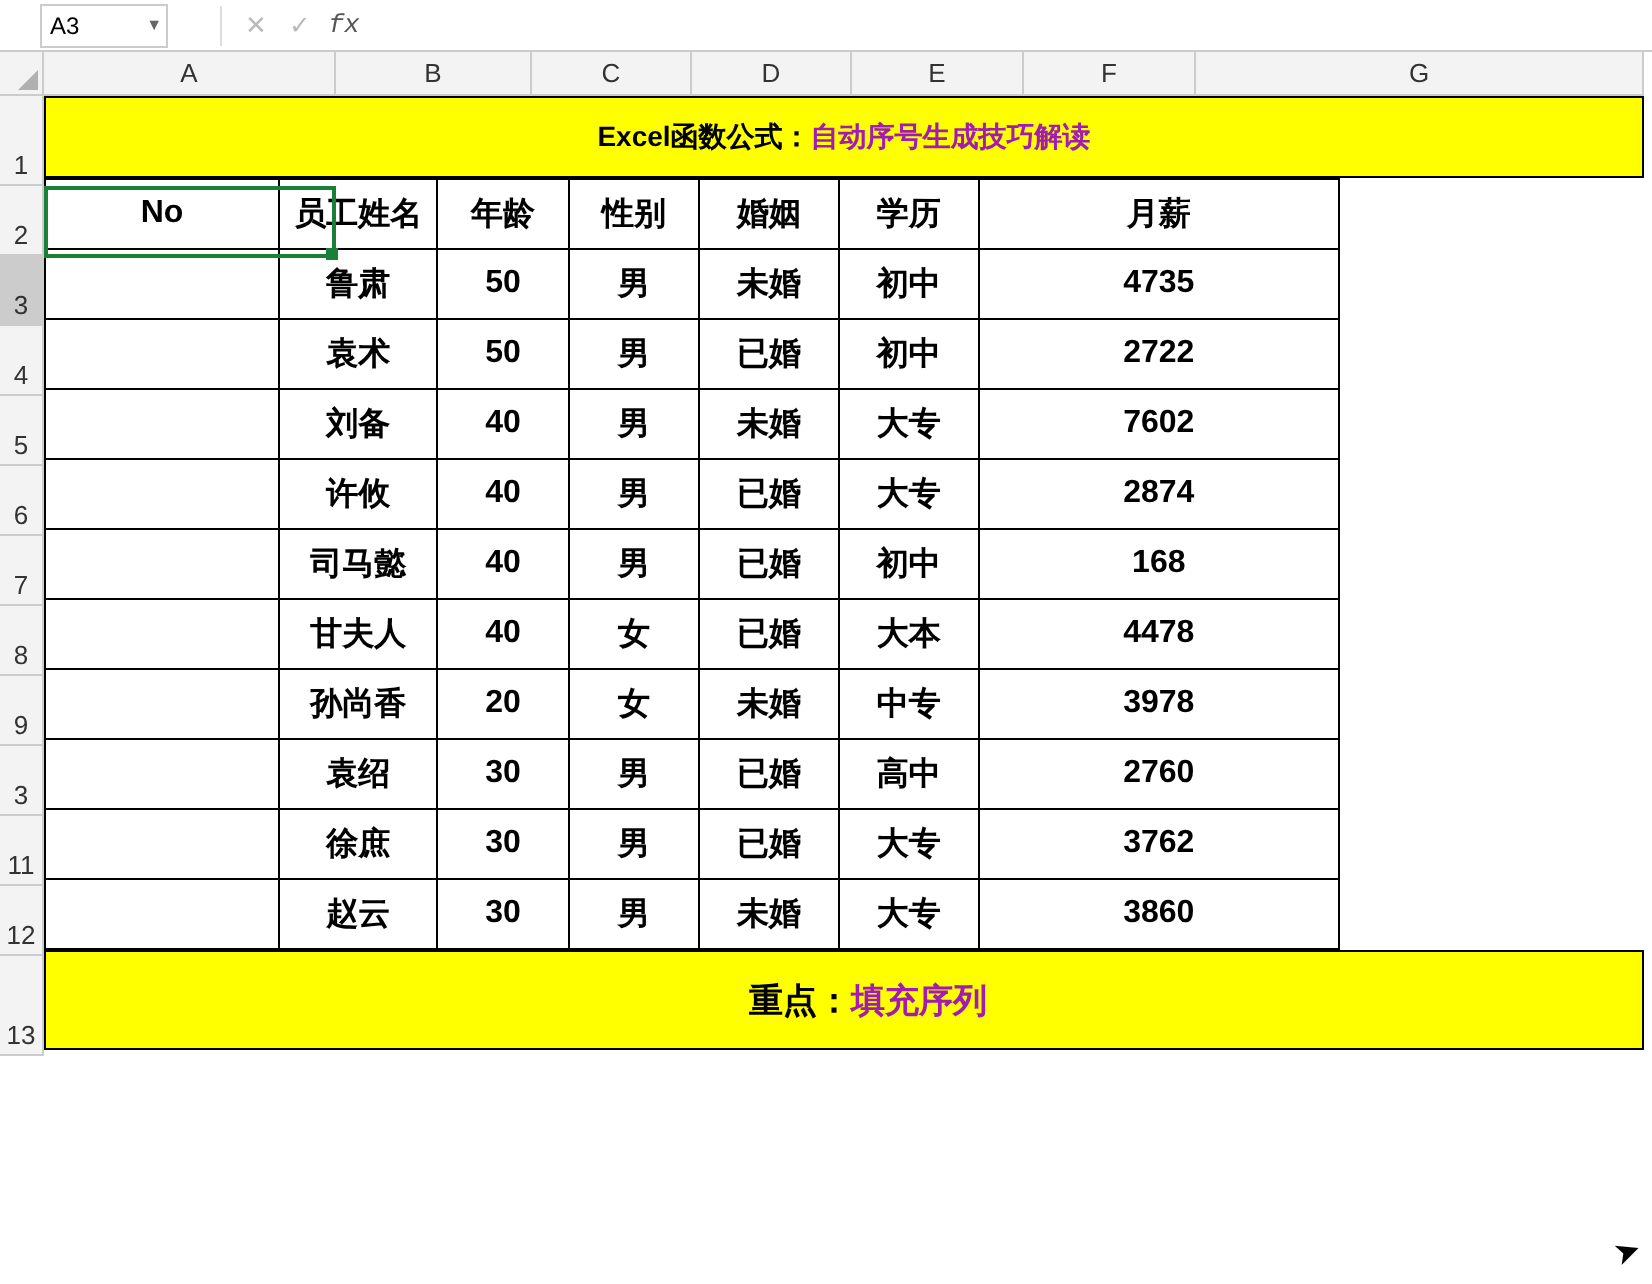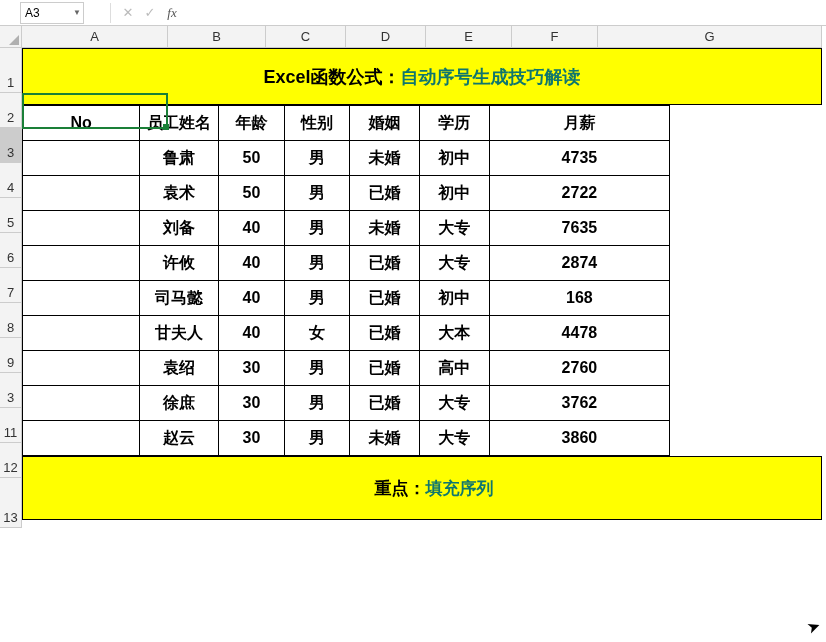--- a/index.html
+++ b/index.html
@@ -47,21 +47,21 @@
       height: 22px;
       display: flex;
       align-items: center;
       justify-content: center;
       color: #999;
       font-size: 13px;
       cursor: default;
     }
     .fb-btn.cancel { color: #bbb; }
     .fb-btn.confirm { color: #bbb; }
-    .fb-fx { font-style: italic; font-family: Liberation Serif, serif; color: #555; }
+    .fb-fx { font-style: italic; font-family: Liberation Mono, monospace; color: #555; }
     .formula-input {
       flex: 1;
       height: 22px;
       padding: 0 4px;
       border: none;
       font-size: 12px;
     }
     .sheet-area {
       display: flex;
       height: calc(100% - 26px);
@@ -115,32 +115,32 @@
     .row-header.r1 { height: 45px; }
     .row-header.r13 { height: 50px; }
     .row-header.selected { background: #ccc; }
     .grid-body { flex: 1; position: relative; }
     .top-row { display: flex; }
     .data-table {
       position: relative;
     }
     .merged-title {
       width: 800px;
-      height: 57px;
+      height: 41px;
       background: #ffff00;
       border: 1.5px solid #000;
       border-top: 1.5px solid #000;
       display: flex;
       align-items: center;
       justify-content: center;
-      font-size: 18px;
+      font-size: 14px;
       font-weight: bold;
     }
     .title-black { color: #000; }
-    .title-red { color: #0f766e; }
+    .title-red { color: #a21caf; }
     table.tdata {
       border-collapse: collapse;
       width: 648px;
     }
     table.tdata td {
       border: 1.5px solid #000;
       height: 35px;
       text-align: center;
       font-size: 16px;
       font-weight: bold;
@@ -152,21 +152,21 @@
     }
     .col-A { width: 146px; }
     .col-B { width: 98px; }
     .col-C { width: 80px; }
     .col-D { width: 80px; }
     .col-E { width: 86px; }
     .col-F { width: 86px; }
     .col-G { width: 224px; }
     .merged-footer {
       width: 800px;
-      height: 64px;
+      height: 50px;
       background: #ffff00;
       border: 1.5px solid #000;
       display: flex;
       align-items: center;
       justify-content: center;
       font-size: 17px;
       font-weight: bold;
       padding-left: 24px;
     }
     .active-cell-overlay {
@@ -281,21 +281,21 @@
               <td>初中</td>
               <td>2722</td>
             </tr>
         <tr>
               <td></td>
               <td>刘备</td>
               <td>40</td>
               <td>男</td>
               <td>未婚</td>
               <td>大专</td>
-              <td>7635</td>
+              <td>7602</td>
             </tr>
         <tr>
               <td></td>
               <td>许攸</td>
               <td>40</td>
               <td>男</td>
               <td>已婚</td>
               <td>大专</td>
               <td>2874</td>
             </tr>
@@ -309,20 +309,29 @@
               <td>168</td>
             </tr>
         <tr>
               <td></td>
               <td>甘夫人</td>
               <td>40</td>
               <td>女</td>
               <td>已婚</td>
               <td>大本</td>
               <td>4478</td>
+            </tr>
+        <tr>
+              <td></td>
+              <td>孙尚香</td>
+              <td>20</td>
+              <td>女</td>
+              <td>未婚</td>
+              <td>中专</td>
+              <td>3978</td>
             </tr>
         <tr>
               <td></td>
               <td>袁绍</td>
               <td>30</td>
               <td>男</td>
               <td>已婚</td>
               <td>高中</td>
               <td>2760</td>
             </tr>

